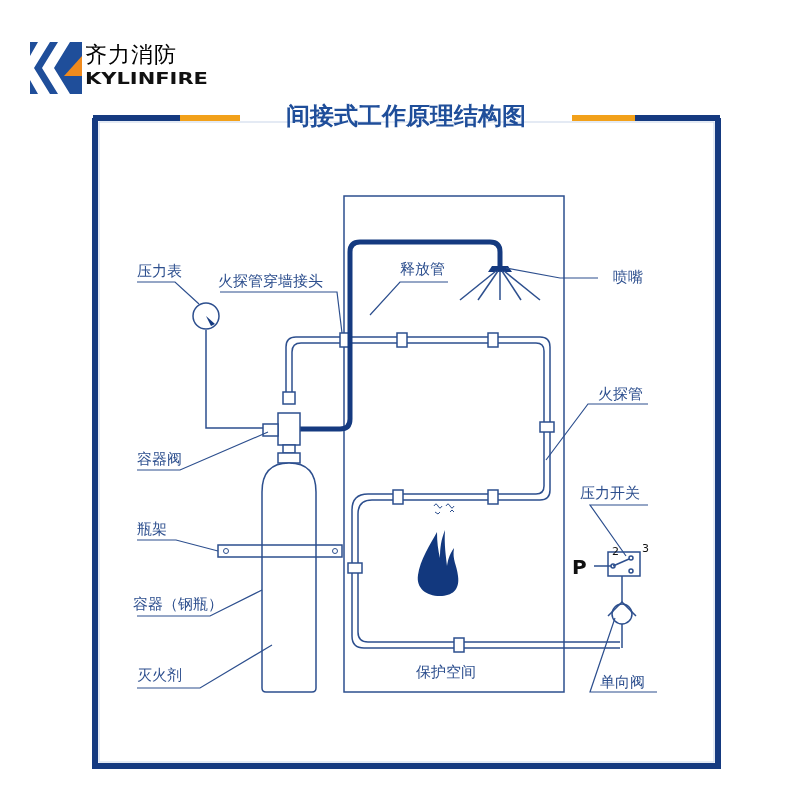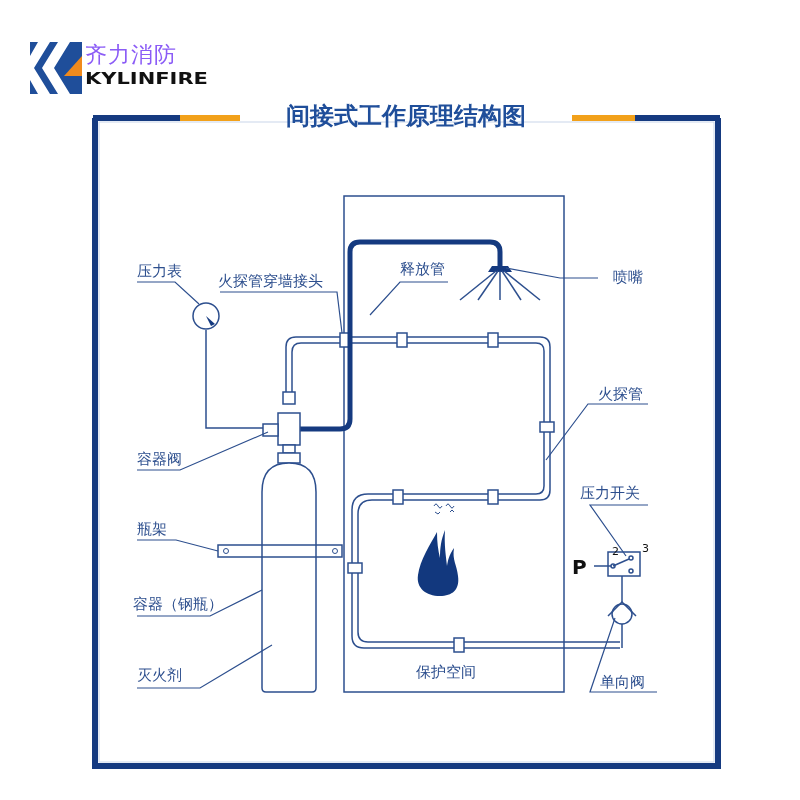--- a/index.html
+++ b/index.html
@@ -1,19 +1,19 @@
 <!DOCTYPE html>
 <html><head>
 <meta charset="utf-8">
 <style>
   html, body { margin: 0; padding: 0; background: #ffffff; }
   body { width: 800px; height: 800px; position: relative; overflow: hidden;
          font-family: "DejaVu Sans", sans-serif; }
   .logo { position: absolute; left: 30px; top: 40px; width: 220px; height: 56px; }
-  .logo-cn { position: absolute; left: 55px; top: 0px; font-size: 22px; color: #8b5cf6; letter-spacing: 1px;
+  .logo-cn { position: absolute; left: 55px; top: 0px; font-size: 22px; color: #000000; letter-spacing: 1px;
              font-family: "DejaVu Sans", sans-serif; }
   .logo-en { position: absolute; left: 55px; top: 30px; font-size: 21px; font-weight: bold; color: #111;
              letter-spacing: 0px; font-family: "DejaVu Sans", sans-serif; transform: scaleY(0.75); transform-origin: top left; }
   svg text { font-family: "DejaVu Sans", sans-serif; }
 </style>
 </head>
 <body>
 
 <div class="logo">
   <svg width="52" height="52" viewBox="0 0 52 52" style="position:absolute;left:0;top:2px;">

